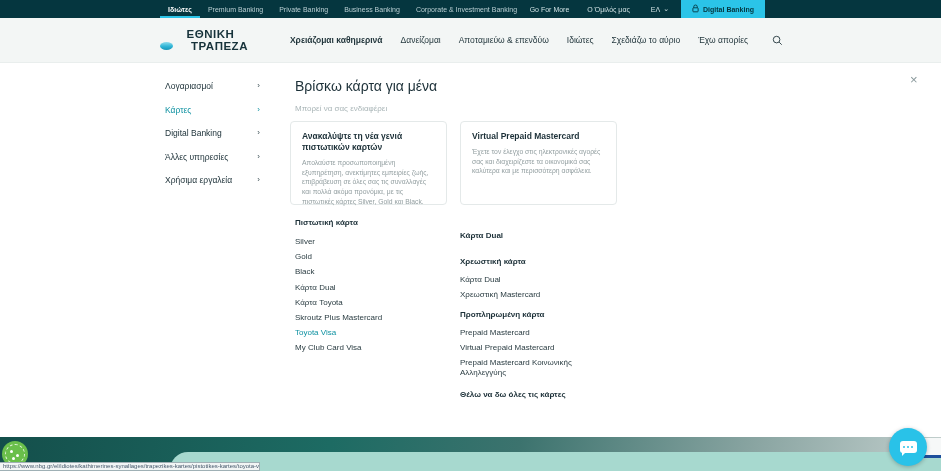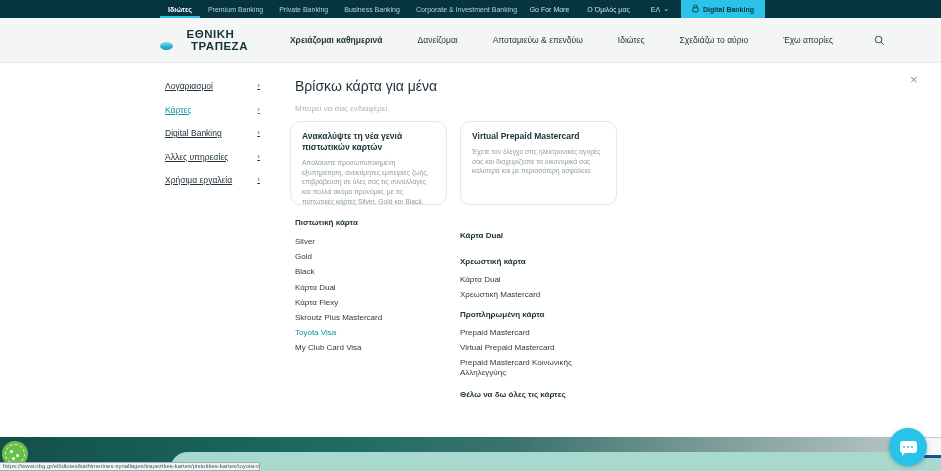--- a/index.html
+++ b/index.html
@@ -36,50 +36,50 @@
     border-bottom:1px solid #e9eeed;
   }
   .logo { margin-left:160px; display:flex; flex-direction:column; line-height:1.05; cursor:pointer; }
   .logo .l1 { font-size:11.5px; font-weight:bold; color:#16323a; letter-spacing:0.5px; margin-left:13px;text-align:center; }
   .logo .l2 { display:flex; align-items:center; gap:18px; font-size:11.5px; font-weight:bold; color:#16323a; letter-spacing:0.5px; }
   .globe {
     width:13px; height:8px; border-radius:50%;
     background:linear-gradient(180deg,#8edcec 0%, #2fb5d6 55%, #1795b8 100%);
     display:inline-block;
   }
-  .mainnav { display:flex; align-items:center; gap:35px; margin-left:42px; }
+  .mainnav { display:flex; align-items:center; gap:18px; margin-left:42px; }
   .mainnav .nav-item { font-size:8.5px; color:#24383e; cursor:pointer; white-space:nowrap; }
   .mainnav .nav-item.active { font-weight:bold; }
   .search-btn { margin-left:6px; cursor:pointer; display:flex; align-items:center; }
 
   
   .megamenu {
     position:absolute; top:63px; left:0; width:941px; height:374px;
     background:#ffffff;
   }
   .mm-close {
     position:absolute; top:10px; left:910px; font-size:13px; color:#8a999c;
     cursor:pointer; line-height:1; font-weight:400;
   }
   .mm-sidebar { position:absolute; left:165px; top:18px; width:95px; }
   .mm-side-item {
     display:flex; justify-content:space-between; 
-    font-size:8.5px; color:#21353c; margin-bottom:13.5px; cursor:pointer;text-decoration:underline;
+    font-size:8.5px; color:#21353c; margin-bottom:13.5px; cursor:pointer;
   }
   .mm-side-item .chev { font-size:8px; color:#3c4f55; }
   .mm-side-item.active, .mm-side-item.active .chev { color:#0e91a1; }
 
   .mm-content { position:absolute; left:290px; top:0; width:640px; }
   .mm-title { position:absolute; left:5px; top:15px; font-size:14px; font-weight:normal; color:#1c3038; }
   .mm-subtitle { position:absolute; left:5px; top:41px; font-size:8px; color:#a9b5b7; }
 
   .promo-row { position:absolute; left:0; top:58px; display:flex; gap:13px; }
   .promo-card {
     width:157px; height:84px; background:#ffffff;
-    border:1px solid #e4e9e9; border-radius:10px;
+    border:1px solid #e4e9e9; border-radius:4px;
     padding:9px 11px; cursor:pointer;
   }
   .promo-card h4 { font-size:8.5px; font-weight:bold; color:#1c3038; line-height:1.3; margin-bottom:5px; }
   .promo-card p { font-size:6.8px; color:#929ea0; line-height:1.42; }
 
   .mm-col1 { position:absolute; left:5px; top:155px; width:150px; }
   .mm-col2 { position:absolute; left:170px; top:168px; width:122px; }
   .list-header { font-size:8px; font-weight:bold; color:#1c3038; margin-bottom:10px; }
   .card-list { list-style:none; }
   .card-list li { font-size:8px; color:#2a3c42; margin-bottom:5.6px; cursor:pointer; line-height:1.2; }
@@ -234,21 +234,21 @@
       </div>
     </div>
 
     <div class="mm-col1">
       <div class="list-header">Πιστωτική κάρτα</div>
       <ul class="card-list">
         <li>Silver</li>
         <li>Gold</li>
         <li>Black</li>
         <li>Κάρτα Dual</li>
-        <li>Κάρτα Flexy</li>
+        <li>Κάρτα Toyota</li>
         <li>Skroutz Plus Mastercard</li>
         <li class="active">Toyota Visa</li>
         <li>My Club Card Visa</li>
       </ul>
     </div>
 
     <div class="mm-col2">
       <div class="bold-link standalone">Κάρτα Dual</div>
       <div class="list-header sect">Χρεωστική κάρτα</div>
       <ul class="card-list">

